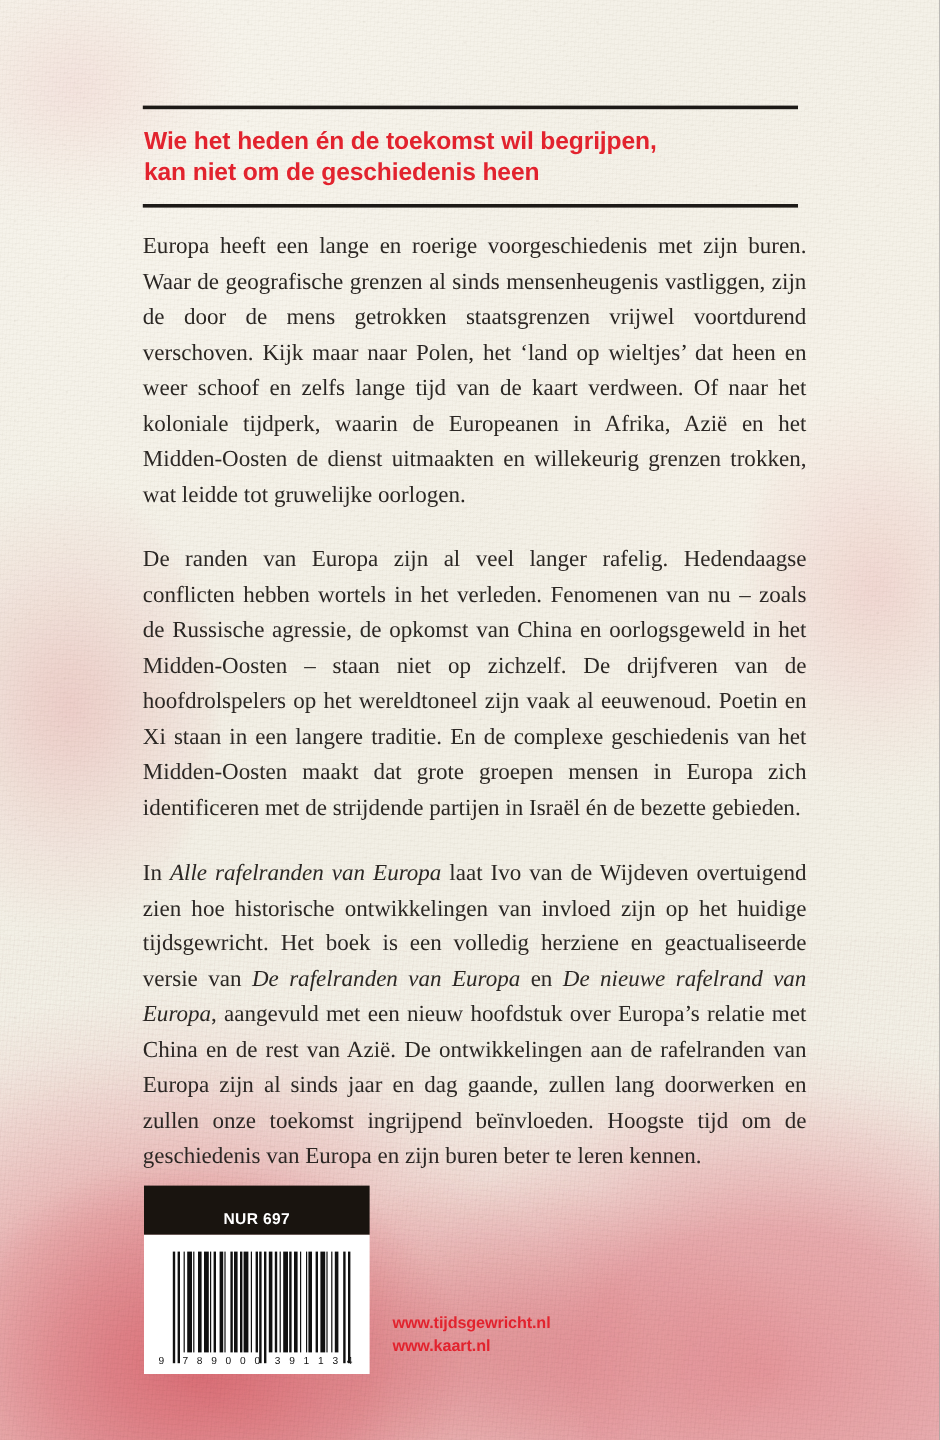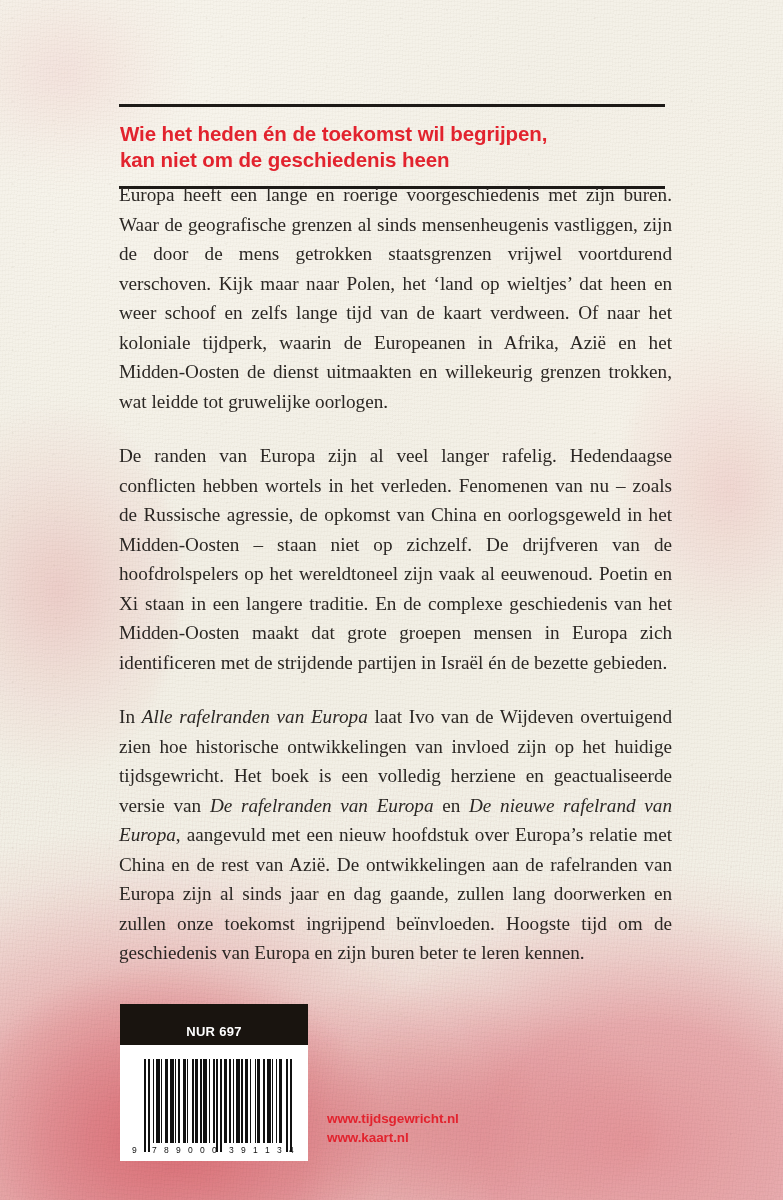--- a/index.html
+++ b/index.html
@@ -140,21 +140,20 @@
     background-image:
       repeating-linear-gradient(97deg, rgba(190,120,130,.07) 0px, rgba(190,120,130,.07) 1px, rgba(255,255,255,0) 1px, rgba(255,255,255,0) 4px),
       repeating-linear-gradient(7deg, rgba(190,120,130,.05) 0px, rgba(190,120,130,.05) 1px, rgba(255,255,255,0) 1px, rgba(255,255,255,0) 5px);
     pointer-events: none;
   }
 
   
   .content {
     position: absolute;
     inset: 0;
-    margin-top: 16px;
   }
 
   .headline-block {
     position: absolute;
     left: 119px;
     top: 88px;
     width: 546px;
   }
   .rule {
     height: 3px;
@@ -170,21 +169,21 @@
     font-size: 20.5px;
     line-height: 26px;
     color: #e2232e;
     letter-spacing: -0.1px;
   }
   .headline .ln { display: block; }
 
   .body-copy {
     position: absolute;
     left: 119px;
-    top: 164px;
+    top: 191px;
     width: 553px;
   }
   .body-copy p {
     margin: 0 0 25px 0;
     font-family: "Liberation Serif", serif;
     font-size: 19.2px;
     line-height: 29.5px;
     color: #2b2724;
     text-align: justify;
     hyphens: manual;

